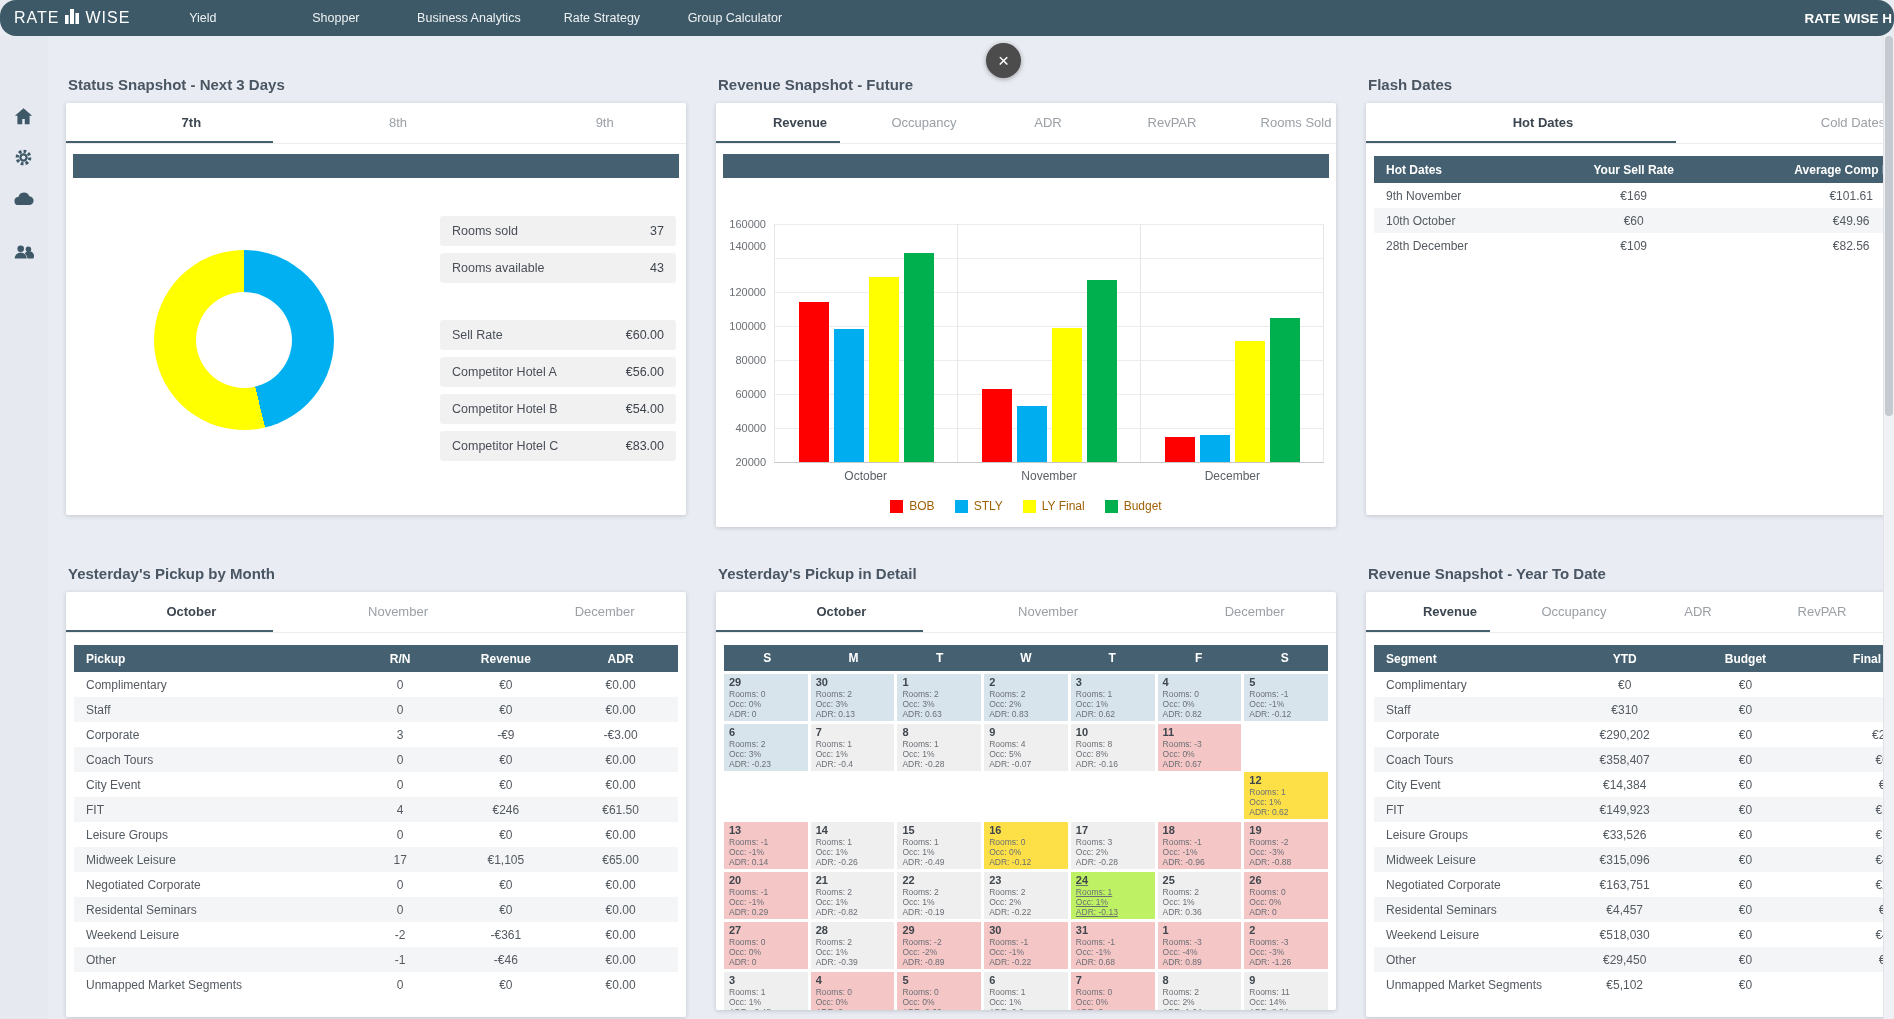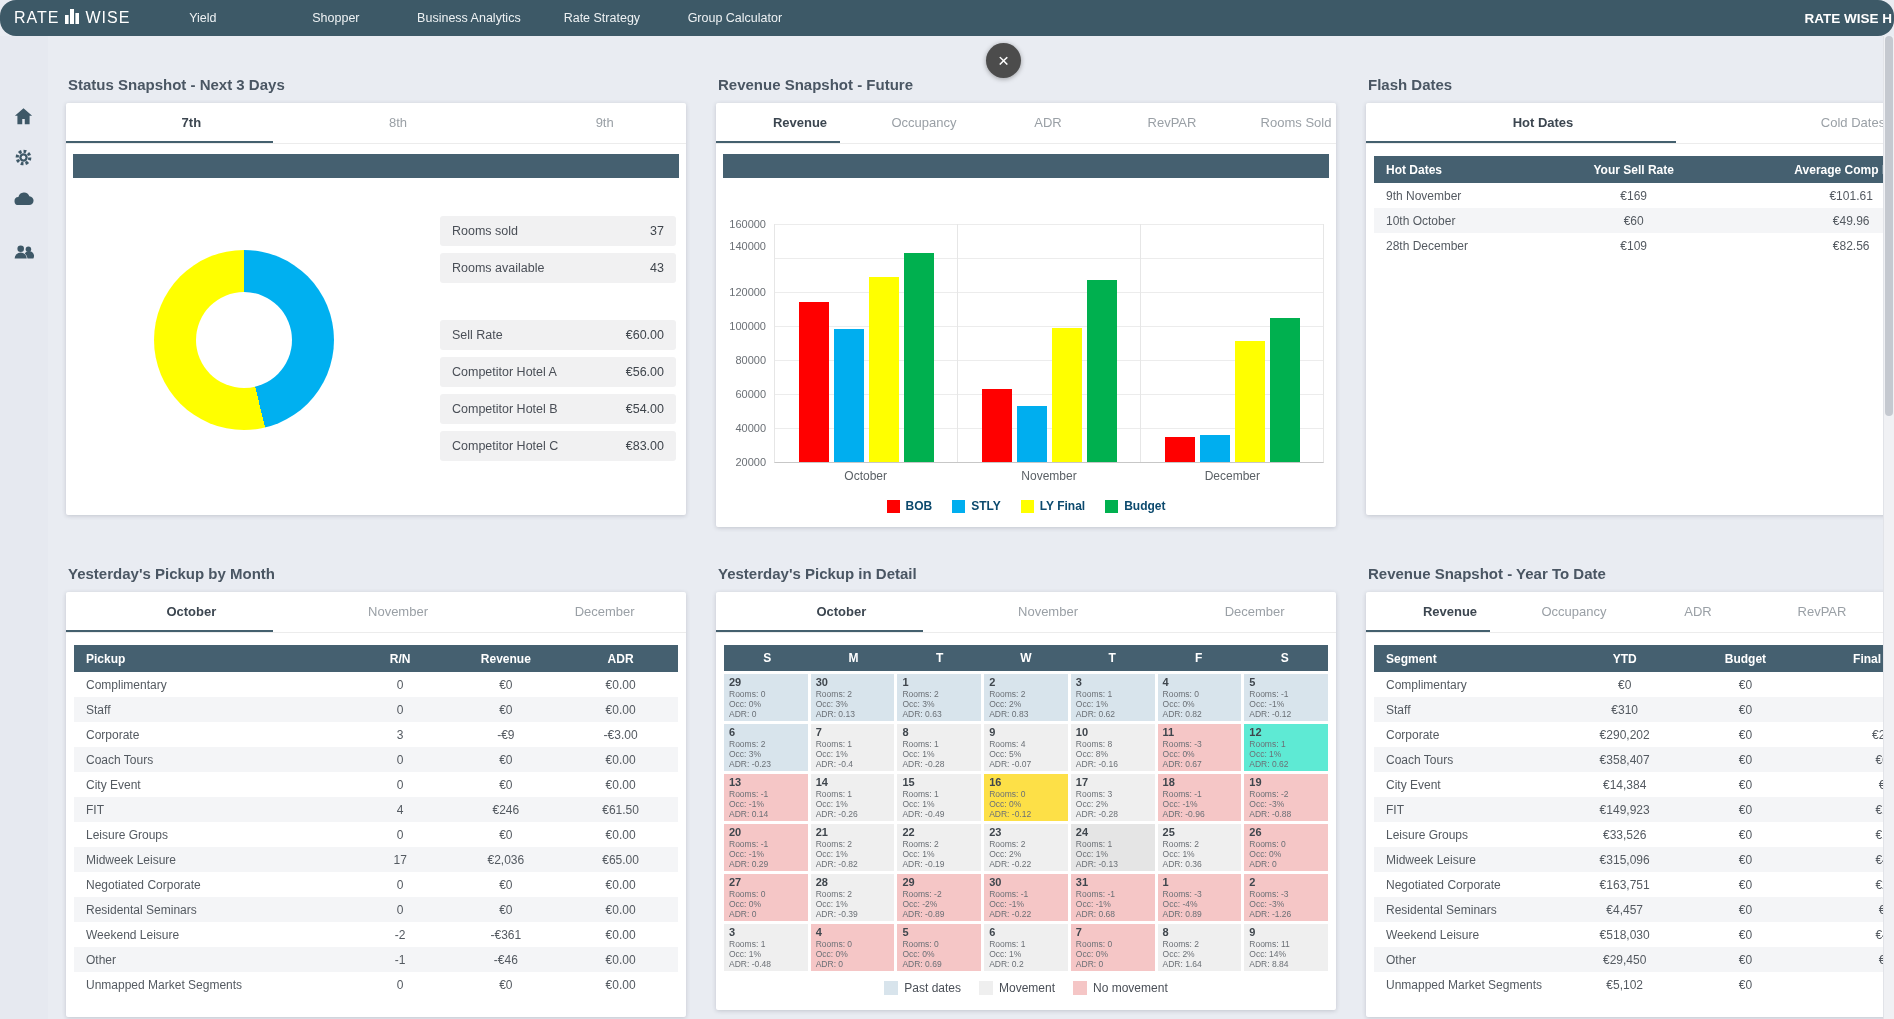--- a/index.html
+++ b/index.html
@@ -54,21 +54,21 @@
   .plot{flex:1;position:relative;height:238px;display:flex;
     border-left:1px solid #e6e6e6;border-right:1px solid #e6e6e6;border-bottom:1px solid #c7c7c7;}
   .gridline{position:absolute;left:0;right:0;height:1px;background:#ececec;}
   .bar-group{flex:1;display:flex;align-items:flex-end;justify-content:center;gap:5px;
     position:relative;border-right:1px solid #e6e6e6;}
   .bar-group:last-child{border-right:none;}
   .bar{width:30px;position:relative;z-index:1;}
   .x-labels{display:flex;margin:6px 12px 0 58px;font-size:12px;color:#5b6166;}
   .x-label{flex:1;text-align:center;}
   .chart-legend{display:flex;justify-content:center;gap:20px;margin-top:16px;
-    font-size:12px;color:#0c4a6e;align-items:center;font-weight:bold;}
+    font-size:12px;color:#a16207;align-items:center;}
   .legend-item{display:flex;align-items:center;}
   .legend-swatch{width:13px;height:13px;display:inline-block;margin-right:6px;}
 
   
   .tbl{margin:12px 8px 0 8px;}
   .t-head{display:grid;background:#456070;color:#fff;font-weight:bold;font-size:12px;
     height:27px;align-items:center;}
   .t-row{display:grid;height:25px;align-items:center;font-size:12px;color:#545a61;}
   .t-body .t-row:nth-child(even){background:#f4f5f7;}
   .left{text-align:left;padding-left:12px;}
@@ -356,21 +356,21 @@
               </div>
               <div class="t-row" style="grid-template-columns: 46% 16% 19% 19%;">
                 <div class="t-cell left">Leisure Groups</div>
                 <div class="t-cell center">0</div>
                 <div class="t-cell center">€0</div>
                 <div class="t-cell center">€0.00</div>
               </div>
               <div class="t-row" style="grid-template-columns: 46% 16% 19% 19%;">
                 <div class="t-cell left">Midweek Leisure</div>
                 <div class="t-cell center">17</div>
-                <div class="t-cell center">€2,036</div>
+                <div class="t-cell center">€1,105</div>
                 <div class="t-cell center">€65.00</div>
               </div>
               <div class="t-row" style="grid-template-columns: 46% 16% 19% 19%;">
                 <div class="t-cell left">Negotiated Corporate</div>
                 <div class="t-cell center">0</div>
                 <div class="t-cell center">€0</div>
                 <div class="t-cell center">€0.00</div>
               </div>
               <div class="t-row" style="grid-template-columns: 46% 16% 19% 19%;">
                 <div class="t-cell left">Residental Seminars</div>
@@ -491,21 +491,21 @@
                 <div class="cl">Rooms: 8</div>
                 <div class="cl">Occ: 8%</div>
                 <div class="cl">ADR: -0.16</div>
               </div>
               <div class="cal-cell" style="background: rgb(245, 198, 198);">
                 <div class="d">11</div>
                 <div class="cl">Rooms: -3</div>
                 <div class="cl">Occ: 0%</div>
                 <div class="cl">ADR: 0.67</div>
               </div>
-              <div class="cal-cell" style="background: #5eead4;">
+              <div class="cal-cell" style="background: #fde047; margin-top: 48px;">
                 <div class="d">12</div>
                 <div class="cl">Rooms: 1</div>
                 <div class="cl">Occ: 1%</div>
                 <div class="cl">ADR: 0.62</div>
               </div>
               <div class="cal-cell" style="background: rgb(245, 198, 198);">
                 <div class="d">13</div>
                 <div class="cl">Rooms: -1</div>
                 <div class="cl">Occ: -1%</div>
                 <div class="cl">ADR: 0.14</div>
@@ -563,21 +563,21 @@
                 <div class="cl">Rooms: 2</div>
                 <div class="cl">Occ: 1%</div>
                 <div class="cl">ADR: -0.19</div>
               </div>
               <div class="cal-cell" style="background: rgb(239, 239, 239);">
                 <div class="d">23</div>
                 <div class="cl">Rooms: 2</div>
                 <div class="cl">Occ: 2%</div>
                 <div class="cl">ADR: -0.22</div>
               </div>
-              <div class="cal-cell" style="background: #e5e5e5;">
+              <div class="cal-cell" style="background: #bef264; text-decoration: underline;">
                 <div class="d">24</div>
                 <div class="cl">Rooms: 1</div>
                 <div class="cl">Occ: 1%</div>
                 <div class="cl">ADR: -0.13</div>
               </div>
               <div class="cal-cell" style="background: rgb(239, 239, 239);">
                 <div class="d">25</div>
                 <div class="cl">Rooms: 2</div>
                 <div class="cl">Occ: 1%</div>
                 <div class="cl">ADR: 0.36</div>

